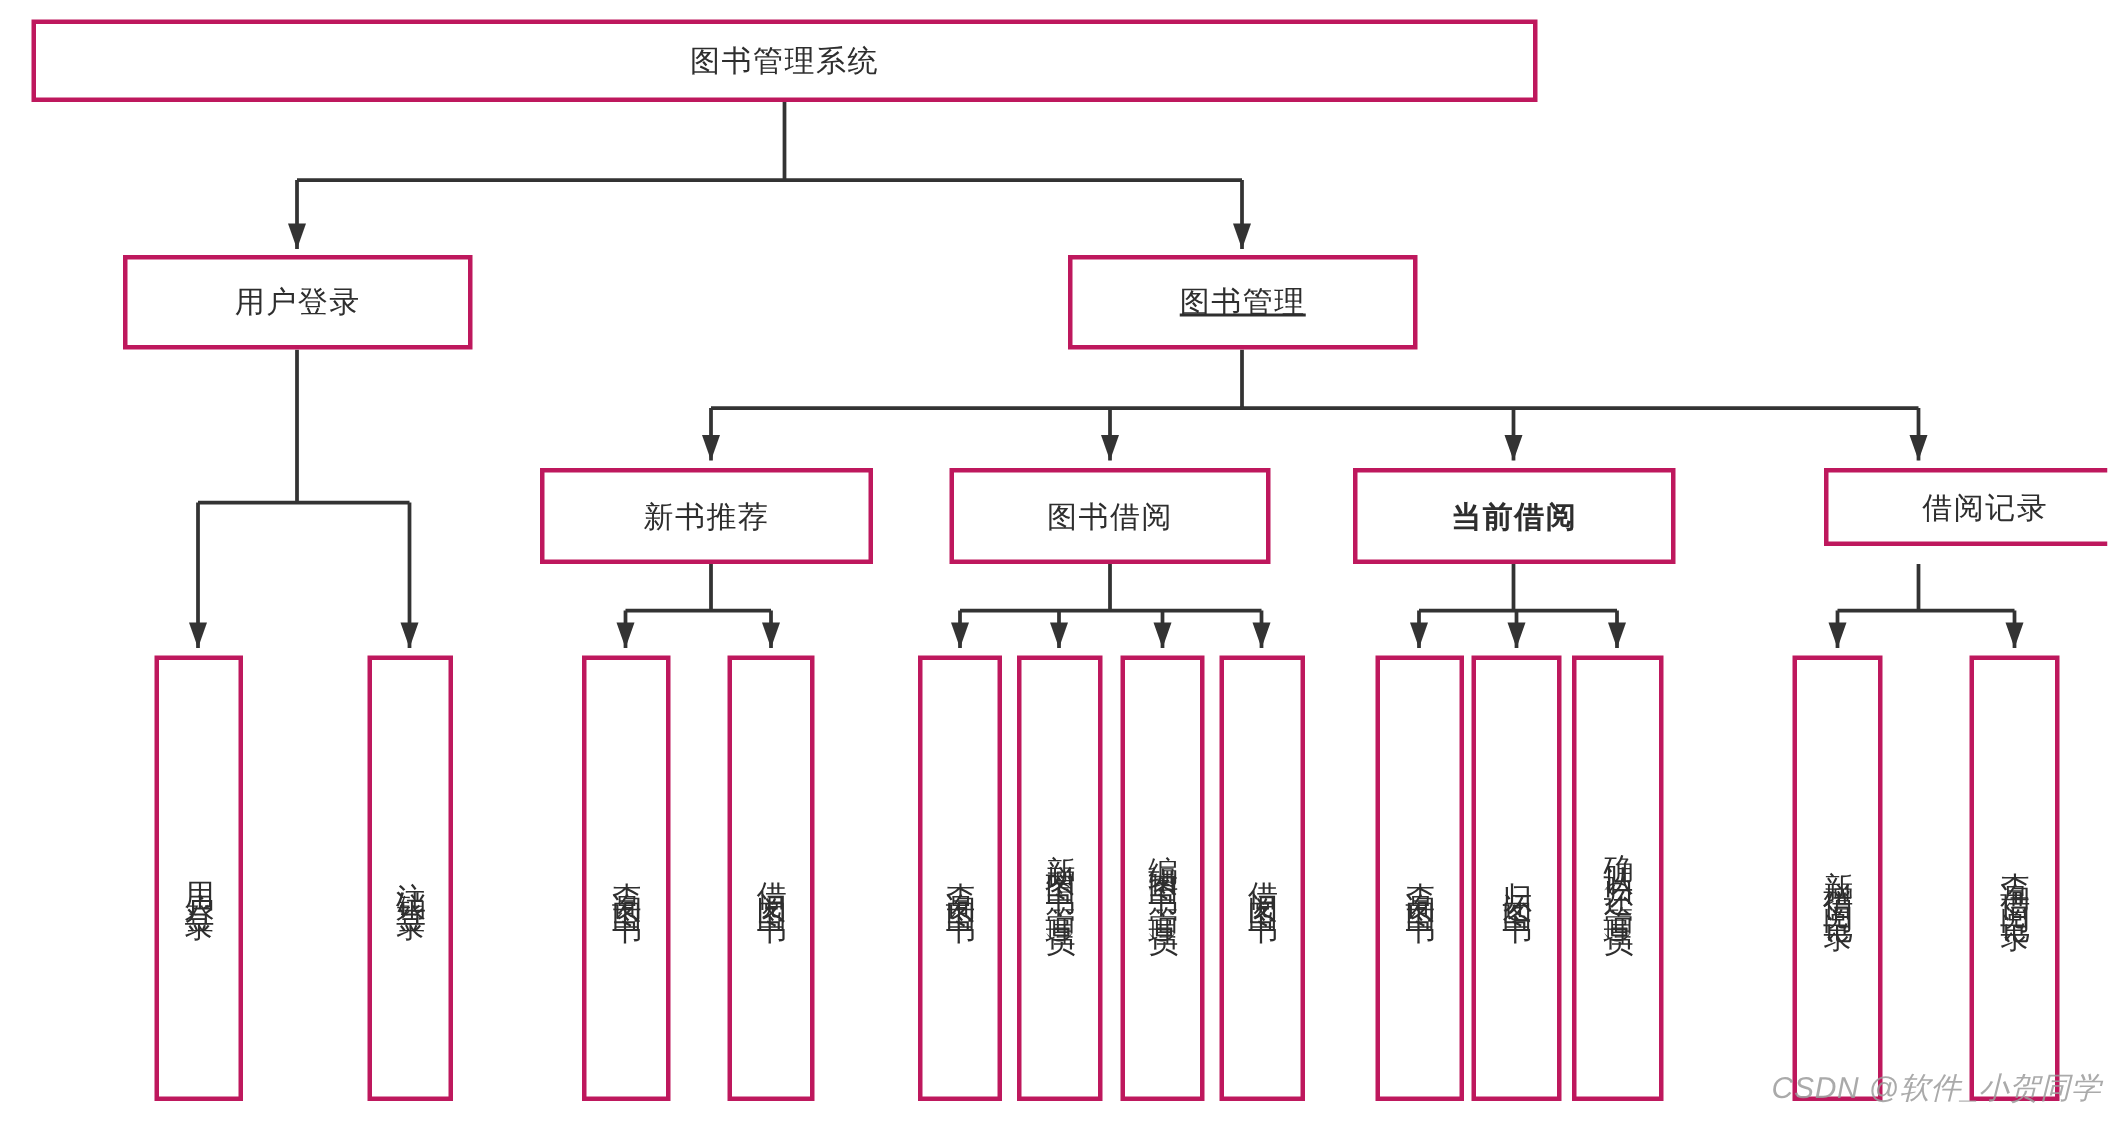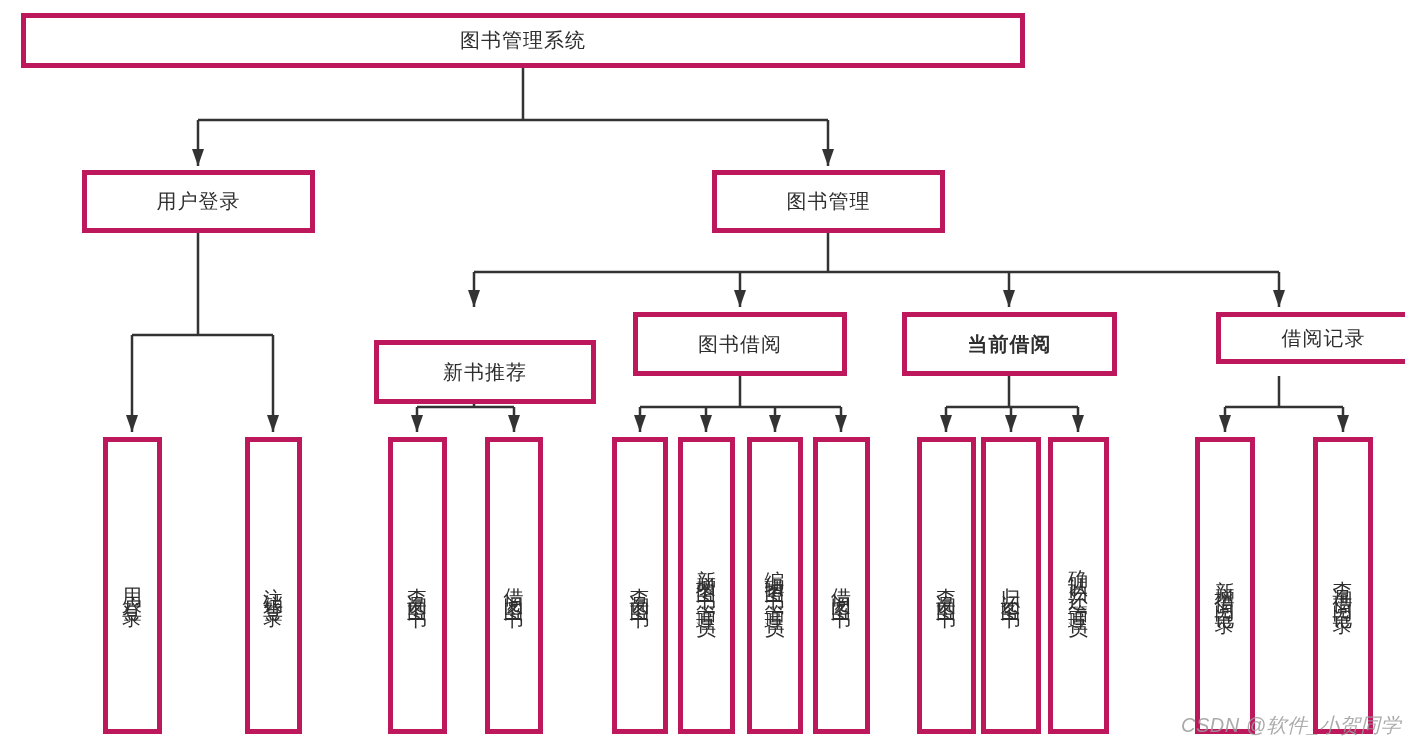--- a/index.html
+++ b/index.html
@@ -19,21 +19,21 @@
   #connectors {
     position: absolute;
     left: 0;
     top: 0;
     z-index: 1;
   }
   .node {
     position: absolute;
     box-sizing: border-box;
     background: #ffffff;
-    border: 5px solid #be185d;
+    border: 3px solid #be185d;
     display: flex;
     align-items: center;
     justify-content: center;
     z-index: 2;
   }
   .node .lbl {
     font-size: 20px;
     letter-spacing: 1px;
     color: #2e2e2e;
     white-space: nowrap;
@@ -107,25 +107,25 @@
     </g>
   </svg>
 
   <div class="node" style="left:21px; top:13px; width:1004px; height:55px;">
     <span class="lbl">图书管理系统</span>
   </div>
 
   <div class="node" style="left:82px; top:170px; width:233px; height:63px;">
     <span class="lbl">用户登录</span>
   </div>
-  <div class="node" style="left:712px; top:170px; width:233px; height:63px;">
+  <div class="node" style="left:712px; top:170px; width:233px; height:63px;text-decoration:underline;">
     <span class="lbl">图书管理</span>
   </div>
 
-  <div class="node" style="left:374px; top:312px; width:222px; height:64px;margin-top:28px;">
+  <div class="node" style="left:360px; top:312px; width:222px; height:64px;">
     <span class="lbl">新书推荐</span>
   </div>
   <div class="node" style="left:633px; top:312px; width:214px; height:64px;align-items:center;">
     <span class="lbl">图书借阅</span>
   </div>
   <div class="node" style="left:902px; top:312px; width:215px; height:64px;font-weight:bold;">
     <span class="lbl">当前借阅</span>
   </div>
   <div class="node" style="left:1216px; top:312px; width:215px; height:52px;">
     <span class="lbl">借阅记录</span>

